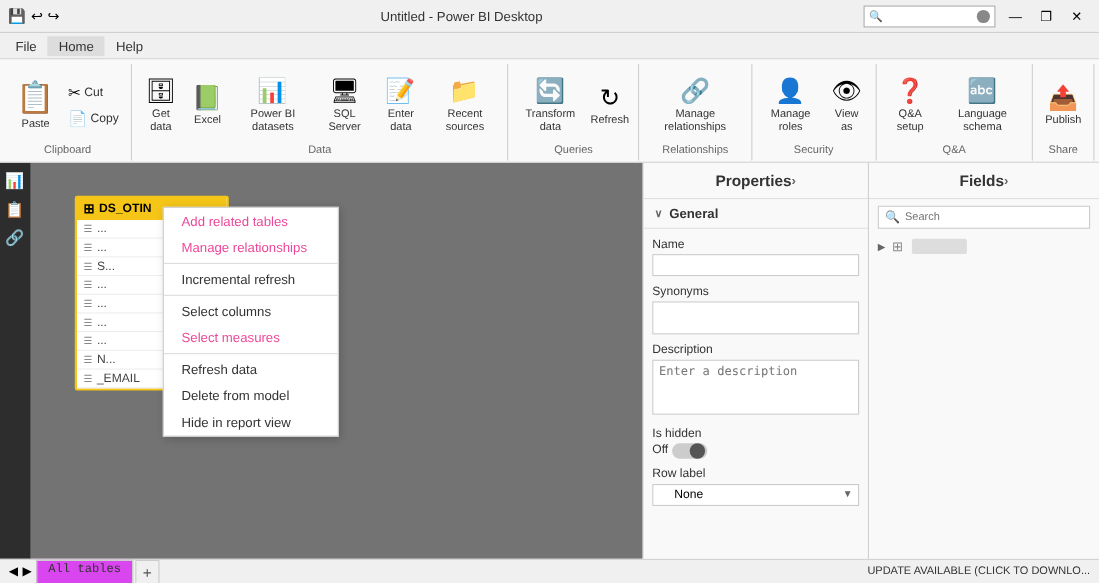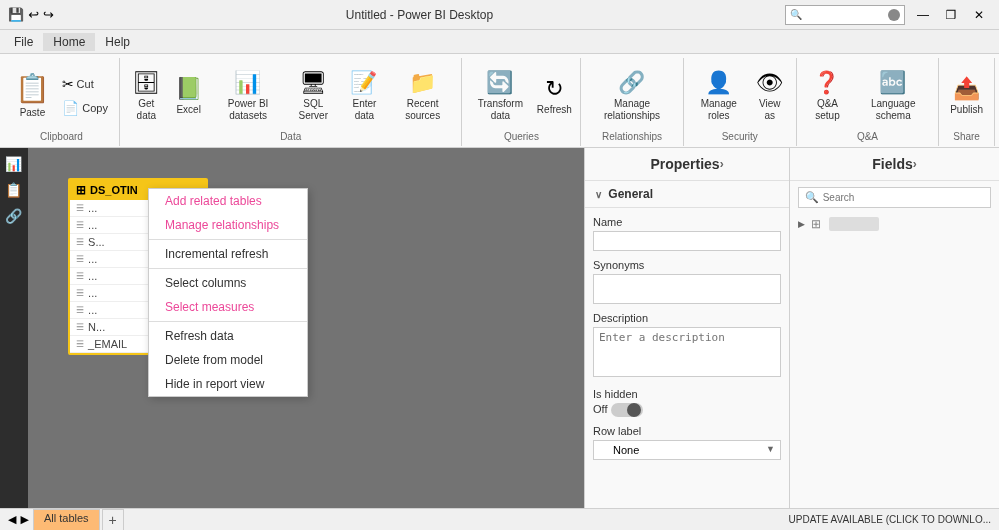--- a/index.html
+++ b/index.html
@@ -204,22 +204,22 @@
     }
 
     
     .bottom-bar {
       height: 22px; background: #f0f0f0; border-top: 1px solid #d0d0d0;
       display: flex; align-items: center; justify-content: space-between;
       padding: 0 8px; font-size: 11px; color: #333;
     }
     .bottom-tabs { display: flex; gap: 2px; }
     .bottom-tab {
-      padding: 2px 10px; background: #fdba74; border: 1px solid #ccc;
-      font-size: 11px; cursor: pointer; border-bottom: none;
+      padding: 2px 10px; background: #d946ef; border: 1px solid #ccc;
+      font-size: 11px; cursor: pointer; border-bottom: none; font-family: Liberation Mono, monospace;
     }
     .bottom-tab-add {
       width: 22px; height: 22px; background: #f0f0f0; border: 1px solid #ccc;
       display: flex; align-items: center; justify-content: center; cursor: pointer;
       font-size: 14px; color: #555;
     }
     .bottom-right { display: flex; align-items: center; gap: 8px; }
     .update-notice { font-size: 10px; color: #333; }
 
     

